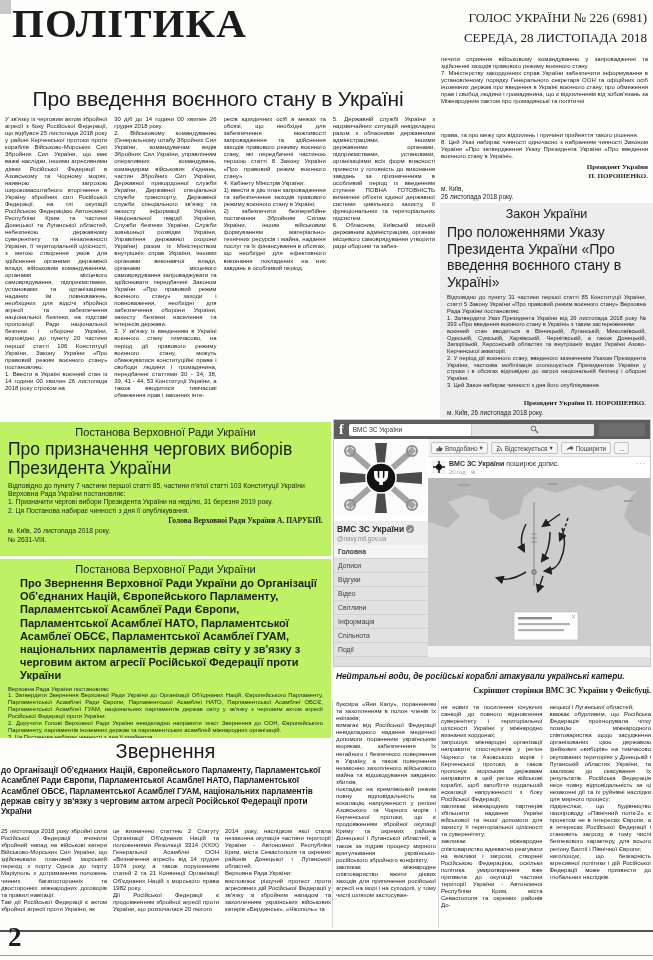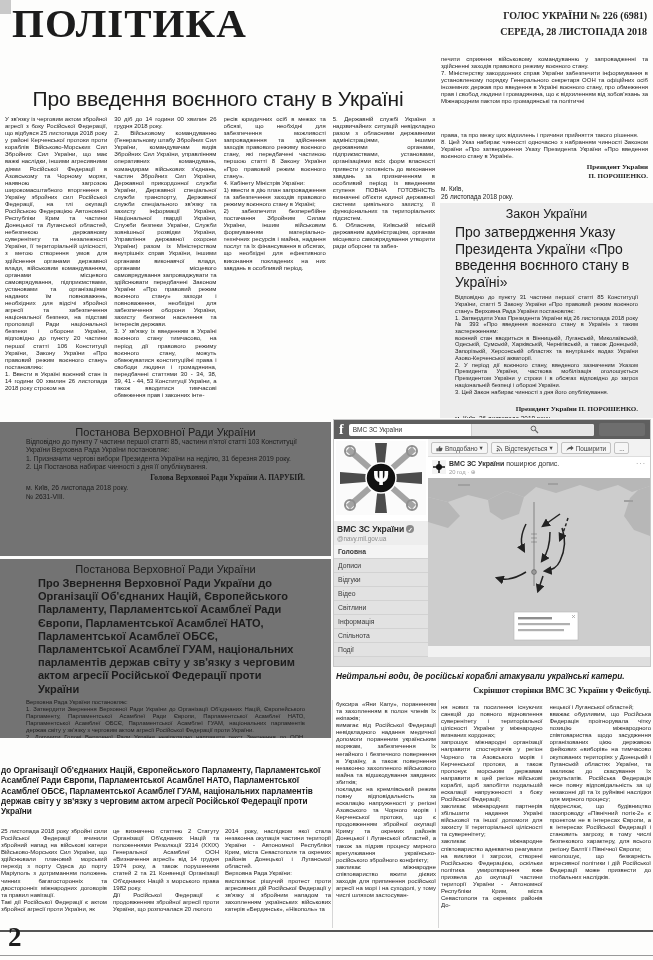--- a/index.html
+++ b/index.html
@@ -7,36 +7,36 @@
         font-family:"Liberation Sans",sans-serif;color:#1c1c1c;}
   .abs{position:absolute;}
   .pre{white-space:pre-line;}
   .just{text-align:justify;}
   .ctr{text-align:center;}
   .rgt{text-align:right;}
 
   
   .section-title{font-family:"Liberation Serif",serif;font-weight:bold;font-size:41px;letter-spacing:1px;line-height:1;}
   .deco-bar{background:#c9c9c9;}
-  .issue{font-family:"Liberation Serif",serif;font-weight:bold;font-size:10px;line-height:1.55;color:#222;}
+  .issue{font-family:"Liberation Serif",serif;font-weight:normal;font-size:13px;line-height:1.55;color:#222;}
 
   
   .kicker{font-size:13.5px;line-height:1.15;}
   .kicker-sm{font-size:11px;}
   .headline-xl{font-size:21px;line-height:1.05;letter-spacing:-0.2px;}
   .headline-lg{font-size:17.5px;line-height:1.1;}
   .headline-md{font-size:13px;line-height:1.18;}
   .headline-bold{font-weight:bold;font-size:11px;line-height:1.2;}
   .body-txt{font-size:6px;line-height:1.18;}
   .body-txt7{font-size:6.8px;line-height:1.25;}
   .colrow{display:flex;gap:7px;}
   .newscol{flex:1;overflow:hidden;}
   .sig{font-family:"Liberation Serif",serif;font-weight:bold;font-size:7px;line-height:1.3;}
   .pdate{font-size:6.4px;line-height:1.35;}
-  .graybox{background:#737373;box-sizing:border-box;padding:4px 26px;overflow:hidden;}
+  .graybox{background:#bef264;box-sizing:border-box;padding:4px 8px;overflow:hidden;}
 
   .vsep{width:1px;background:#d6d6d6;}
 
   
   .fb{box-sizing:border-box;border:1px solid #c8c8c8;background:#dfdfdf;overflow:hidden;}
   .fb-topbar{height:19px;background:#5f5f5f;display:flex;align-items:center;padding:0 5px;gap:5px;}
   .fb-brand{color:#fff;font-family:"Liberation Serif",serif;font-weight:bold;font-size:14px;line-height:1;}
   .fb-search{flex:1;height:12px;background:#fff;border-radius:2px;display:flex;align-items:center;overflow:hidden;}
   .fb-search span{flex:1;font-size:6.5px;color:#333;padding-left:4px;}
   .fb-search .mag{width:16px;height:12px;background:#e6e6e6;border-left:1px solid #cfcfcf;display:flex;align-items:center;justify-content:center;}
@@ -101,54 +101,56 @@
       <div class="sig rgt" style="margin-top:3px;">
         <div>Президент України</div>
         <div>П. ПОРОШЕНКО.</div>
       </div>
       <div class="pdate pre" style="margin-top:3px;">м. Київ,
 26 листопада 2018 року.
 № 393/2018.</div>
     </div>
   </div>
 
-  <div class="abs graybox" style="left:440px;top:203px;width:213px;height:215px;background:#ededed;padding:4px 15px;">
+  <div class="abs graybox" style="left:440px;top:203px;width:213px;height:215px;background:#ededed;padding:4px 7px;">
     <div class="kicker ctr" style="font-size:12.5px;margin-bottom:3px;">Закон України</div>
-    <div class="headline-md" style="font-size:14px;margin-bottom:4px;">Про затвердження Указу Президента України «Про введення воєнного стану в Україні»</div>
+    <div class="headline-md" style="font-size:14px;margin-bottom:4px;">Про положеннями Указу Президента України «Про введення воєнного стану в Україні»</div>
     <div class="body-txt just pre" style="font-size:5.8px;line-height:1.16;">Відповідно до пункту 31 частини першої статті 85 Конституції України, статті 5 Закону України «Про правовий режим воєнного стану» Верховна Рада України постановляє:
 1. Затвердити Указ Президента України від 26 листопада 2018 року № 393 «Про введення воєнного стану в Україні» з таким застереженням:
 воєнний стан вводиться в Вінницькій, Луганській, Миколаївській, Одеській, Сумській, Харківській, Чернігівській, а також Донецькій, Запорізькій, Херсонській областях та внутрішніх водах України Азово-Керченської акваторії.
 2. У період дії воєнного стану, введеного зазначеним Указом Президента України, часткова мобілізація оголошується Президентом України у строки і в обсягах відповідно до загроз національній безпеці і обороні України.
 3. Цей Закон набирає чинності з дня його опублікування.</div>
     <div class="sig rgt" style="margin-top:10px;">Президент України П. ПОРОШЕНКО.</div>
     <div class="pdate pre" style="margin-top:1px;">м. Київ, 26 листопада 2018 року.
 № 2630-VIII.</div>
   </div>
 
   <div class="abs graybox" style="left:0;top:422px;width:331px;height:134px;">
     <div class="kicker-sm ctr">Постанова Верховної Ради України</div>
+    <div class="headline-lg" style="margin:2px 0 3px 0;">Про призначення чергових виборів Президента України</div>
     <div class="body-txt7 pre">Відповідно до пункту 7 частини першої статті 85, частини п'ятої статті 103 Конституції України Верховна Рада України постановляє:
 1. Призначити чергові вибори Президента України на неділю, 31 березня 2019 року.
 2. Ця Постанова набирає чинності з дня її опублікування.</div>
     <div class="sig rgt" style="font-size:7.5px;margin-top:1px;">Голова Верховної Ради України А. ПАРУБІЙ.</div>
     <div class="pdate pre" style="font-size:6.8px;">м. Київ, 26 листопада 2018 року.
 № 2631-VIII.</div>
   </div>
 
   <div class="abs graybox" style="left:0;top:559px;width:331px;height:179px;">
     <div class="kicker-sm ctr">Постанова Верховної Ради України</div>
     <div class="headline-bold" style="margin:2px 0 3px 12px;">Про Звернення Верховної Ради України до Організації Об'єднаних Націй, Європейського Парламенту, Парламентської Асамблеї Ради Європи, Парламентської Асамблеї НАТО, Парламентської Асамблеї ОБСЄ, Парламентської Асамблеї ГУАМ, національних парламентів держав світу у зв'язку з черговим актом агресії Російської Федерації проти України</div>
     <div class="body-txt just pre" style="font-size:5.9px;">Верховна Рада України постановляє:
 1. Затвердити Звернення Верховної Ради України до Організації Об'єднаних Націй, Європейського Парламенту, Парламентської Асамблеї Ради Європи, Парламентської Асамблеї НАТО, Парламентської Асамблеї ОБСЄ, Парламентської Асамблеї ГУАМ, національних парламентів держав світу у зв'язку з черговим актом агресії Російської Федерації проти України.
 2. Доручити Голові Верховної Ради України невідкладно направити текст Звернення до ООН, Європейського Парламенту, парламентів іноземних держав та парламентських асамблей міжнародних організацій.
 3. Ця Постанова набирає чинності з дня її прийняття.</div>
     <div class="sig rgt" style="margin-top:1px;">Голова Верховної Ради України А. ПАРУБІЙ.</div>
 
   </div>
 
+  <div class="abs ctr" style="left:0;top:740px;width:331px;font-size:20px;">Звернення</div>
   <div class="abs" style="left:1px;top:766px;width:330px;font-weight:bold;font-size:8.2px;line-height:1.26;">до Організації Об'єднаних Націй, Європейського Парламенту, Парламентської Асамблеї Ради Європи, Парламентської Асамблеї НАТО, Парламентської Асамблеї ОБСЄ, Парламентської Асамблеї ГУАМ, національних парламентів держав світу у зв'язку з черговим актом агресії Російської Федерації проти України</div>
   <div class="abs colrow" style="left:1px;top:828px;width:330px;height:100px;gap:6px;">
     <div class="newscol body-txt just pre">25 листопада 2018 року збройні сили Російської Федерації вчинили збройний напад на військові катери Військово-Морських Сил України, що здійснювали плановий морський перехід з порту Одеса до порту Маріуполь з дотриманням положень чинних багатосторонніх та двосторонніх міжнародних договорів та правил навігації.
 Такі дії Російської Федерації є актом збройної агресії проти України, як</div>
     <div class="newscol body-txt just pre">це визначено статтею 2 Статуту Організації Об'єднаних Націй та положеннями Резолюції 3314 (XXIX) Генеральної Асамблеї ООН «Визначення агресії» від 14 грудня 1974 року, а також порушенням статей 2 та 21 Конвенції Організації Об'єднаних Націй з морського права 1982 року.
 Дії Російської Федерації є продовженням збройної агресії проти України, що розпочалася 20 лютого</div>
     <div class="newscol body-txt just pre">2014 року, наслідком якої стала незаконна окупація частини території України - Автономної Республіки Крим, міста Севастополя та окремих районів Донецької і Луганської областей.
 Верховна Рада України:
 висловлює рішучий протест проти агресивних дій Російської Федерації у зв'язку зі збройним нападом та захопленням українських військових катерів «Бердянськ», «Нікополь» та</div>
   </div>

